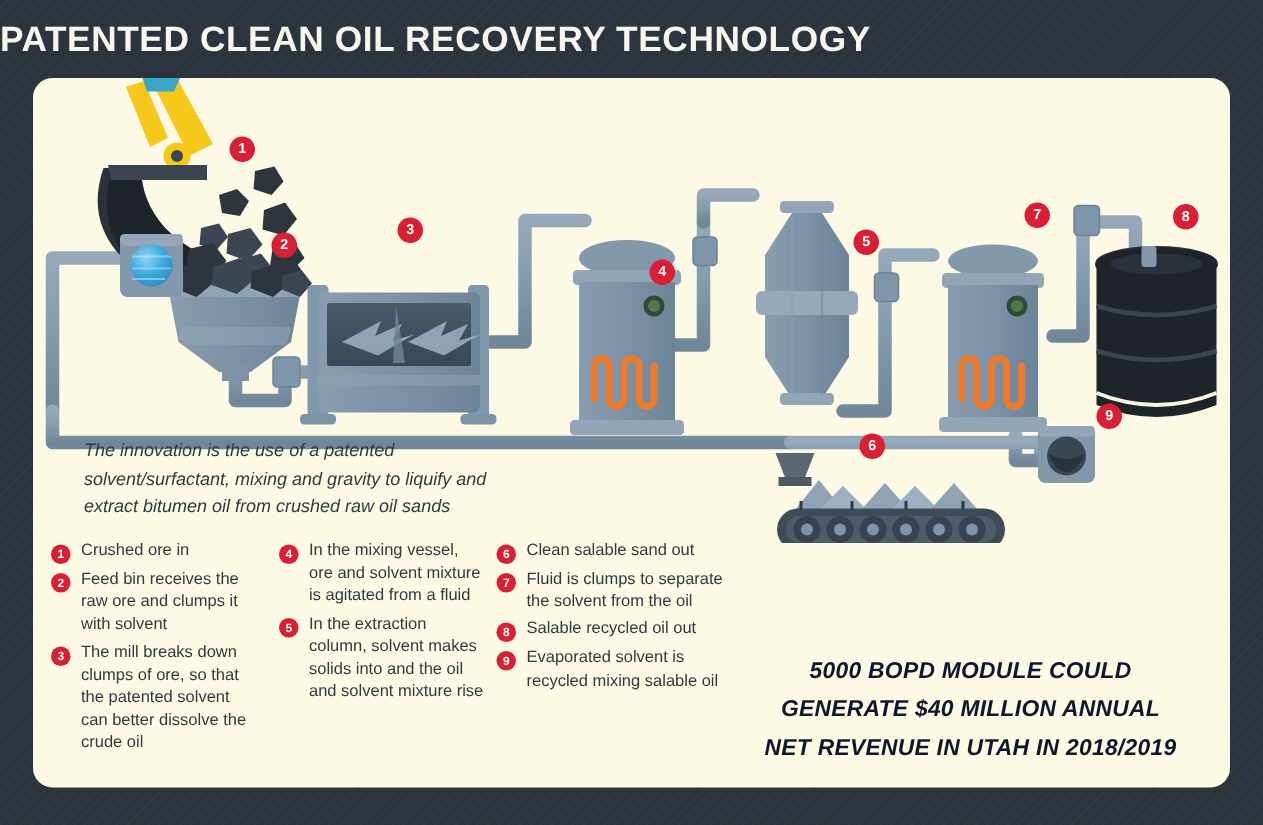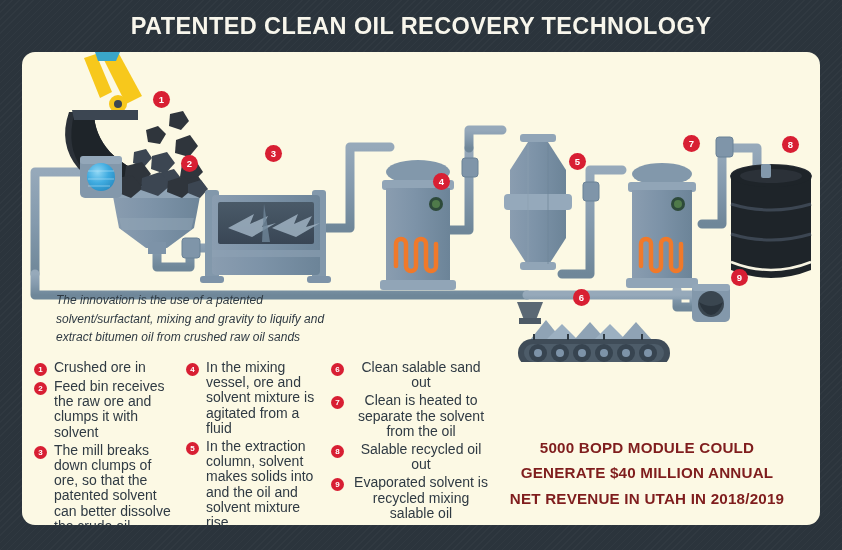--- a/index.html
+++ b/index.html
@@ -19,21 +19,20 @@
       -45deg,
       rgba(255,255,255,0.022) 0px,
       rgba(255,255,255,0.022) 1px,
       rgba(0,0,0,0) 1px,
       rgba(0,0,0,0) 5px);
     pointer-events: none;
   }
   .title {
     position: absolute;
     top: 13px; left: 0; width: 842px;
-    text-align: center;
     color: #f8f6ec;
     font-size: 23.5px;
     font-weight: bold;
     letter-spacing: 0.4px;
     font-family: "Liberation Sans", sans-serif;
   }
   .card {
     position: absolute;
     left: 22px; top: 52px;
     width: 798px; height: 473px;
@@ -77,36 +76,37 @@
     background: #d81f33;
     color: #ffffff;
     font-size: 8px;
     font-weight: bold;
     line-height: 13px;
     text-align: center;
     margin-top: 3px;
     margin-right: 7px;
   }
   .legend-text {
-    font-size: 14px;
+    font-size: 11px;
     line-height: 15.2px;
     color: #2f3a43;
     width: 118px;
   }
-  .legend-col:nth-child(3) .legend-text { width: 140px; text-align: center; }
+  .legend-col:nth-child(3) .legend-text { width: 140px; }
   .revenue {
     position: absolute;
     right: 14px; bottom: 14px;
     width: 318px;
     text-align: center;
     font-size: 15.2px;
     font-weight: bold;
     line-height: 25.5px;
-    color: #7f1d1d;
+    color: #0f172a;
     letter-spacing: 0.2px;
+    font-style: italic;
   }
   .revenue div { white-space: nowrap; }
   .badge-big {
     position: absolute;
     width: 17px; height: 17px;
     border-radius: 50%;
     background: #d81f33;
     color: #fff;
     font-size: 9.5px;
     font-weight: bold;
@@ -371,21 +371,21 @@
       </div>
     </div>
 
     <div class="legend-col">
       <div class="legend-item">
         <span class="badge-sm">6</span>
         <span class="legend-text">Clean salable sand out</span>
       </div>
       <div class="legend-item">
         <span class="badge-sm">7</span>
-        <span class="legend-text">Clean is heated to separate the solvent from the oil</span>
+        <span class="legend-text">Fluid is clumps to separate the solvent from the oil</span>
       </div>
       <div class="legend-item">
         <span class="badge-sm">8</span>
         <span class="legend-text">Salable recycled oil out</span>
       </div>
       <div class="legend-item">
         <span class="badge-sm">9</span>
         <span class="legend-text">Evaporated solvent is recycled mixing salable oil</span>
       </div>
     </div>

